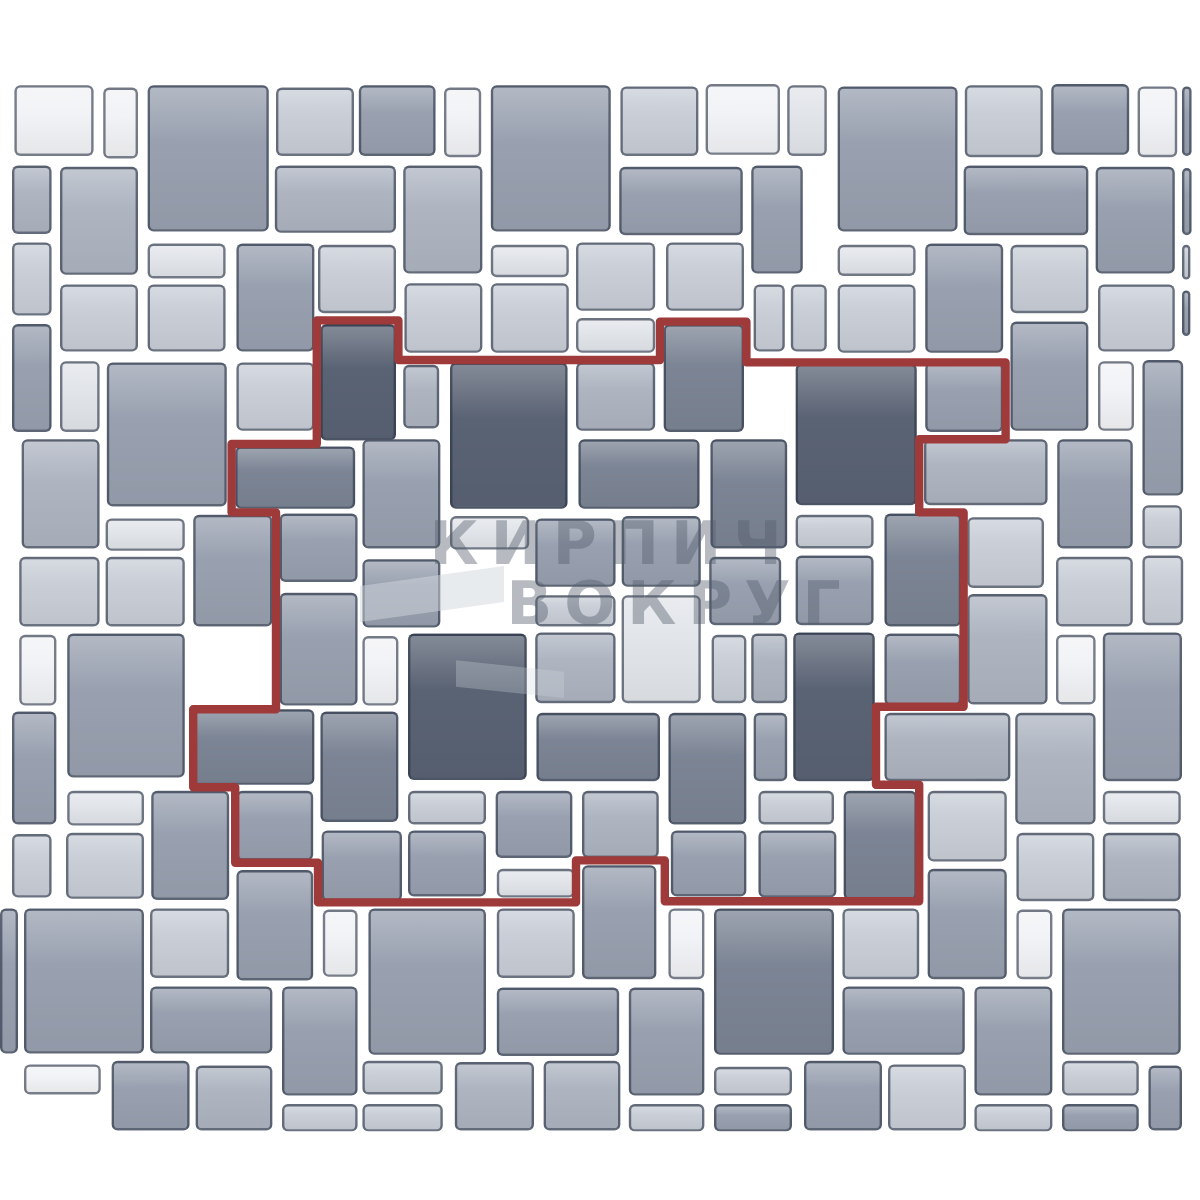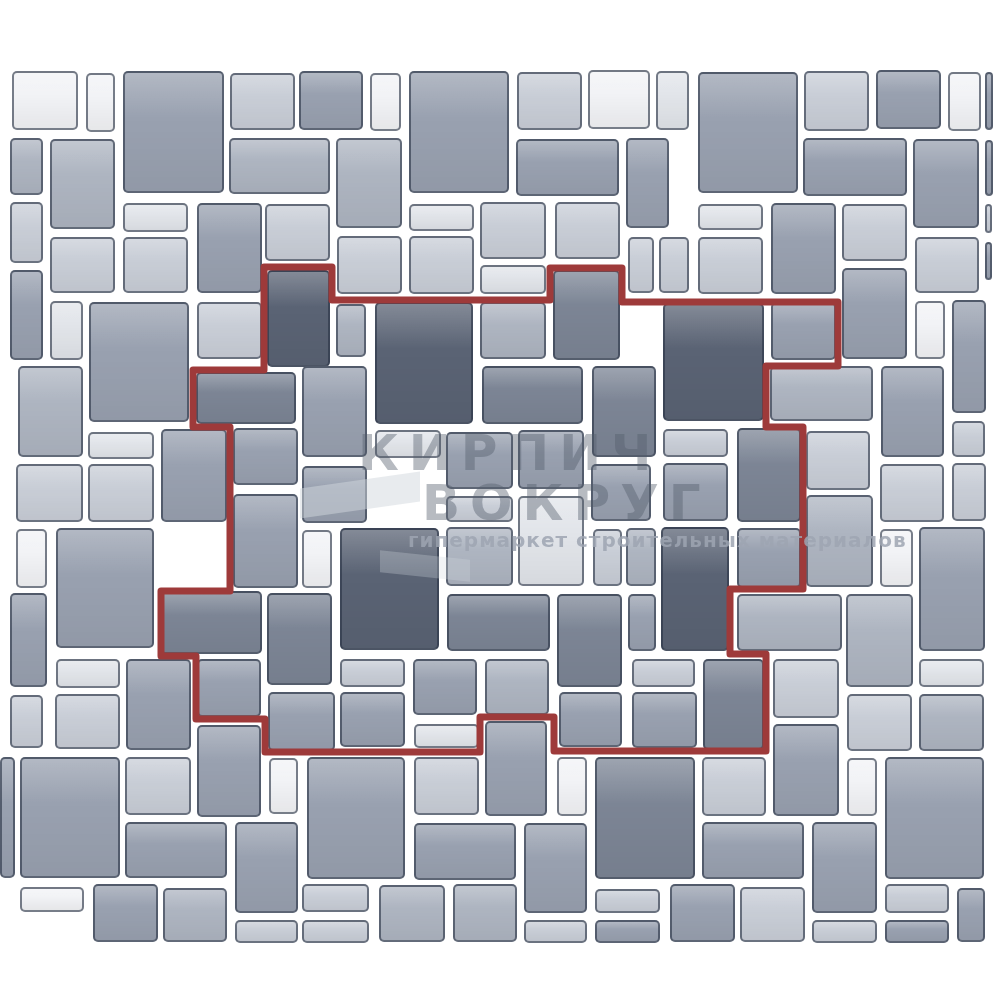--- a/index.html
+++ b/index.html
@@ -214,15 +214,14 @@
 
   <svg id="outline-svg" viewBox="0 0 1000 1000" xmlns="http://www.w3.org/2000/svg">
     <path id="outline-path" fill="none" stroke-linejoin="round" stroke-linecap="round" d="M264,267 L332,267 L332,300 L550,300 L550,268 L622,268 L622,302 L838,302 L838,366 L766,366 L766,427 L803,427 L803,589 L730,589 L730,654 L766,654 L766,751 L554,751 L554,717 L480,717 L480,752 L265,752 L265,719 L196,719 L196,656 L161,656 L161,591 L230,591 L230,427 L193,427 L193,370 L264,370 Z" stroke="#9E3A3A" stroke-width="7"></path>
   </svg>
 
   <div id="watermark-layer">
     <div class="wm-fold wm-fold-1"></div>
     <div class="wm-fold wm-fold-2"></div>
     <div class="wm-block wm-block-1">КИРПИЧ</div>
     <div class="wm-block wm-block-2">ВОКРУГ</div>
-    <div class="wm-tagline">гипермаркет строительных материалов</div>
   </div>
 </div>
 
 </body></html>

